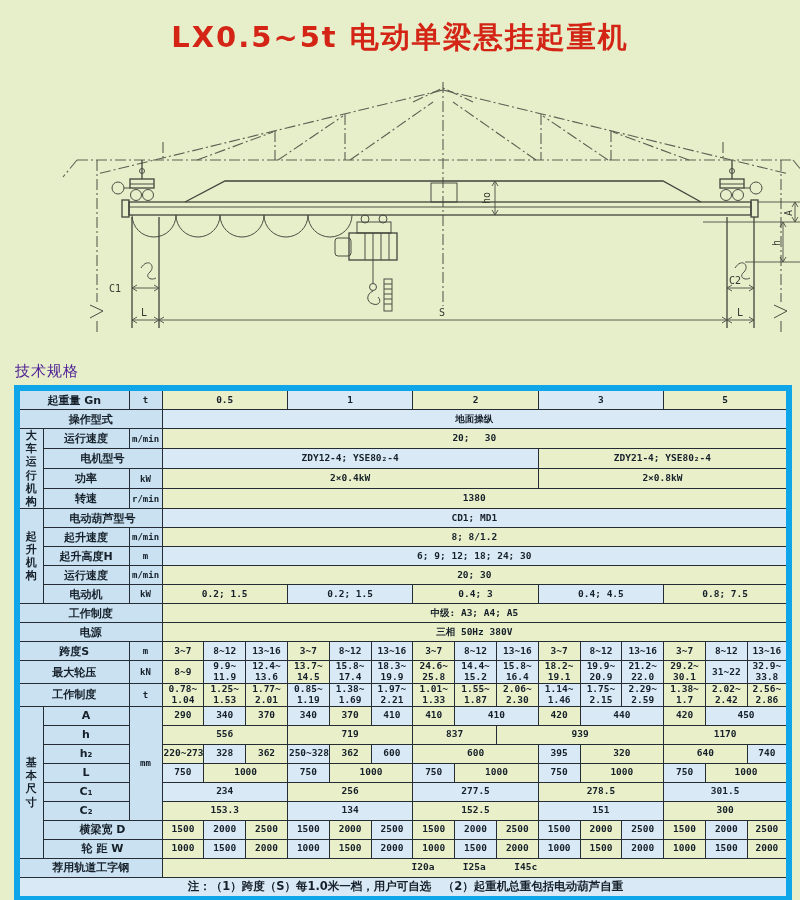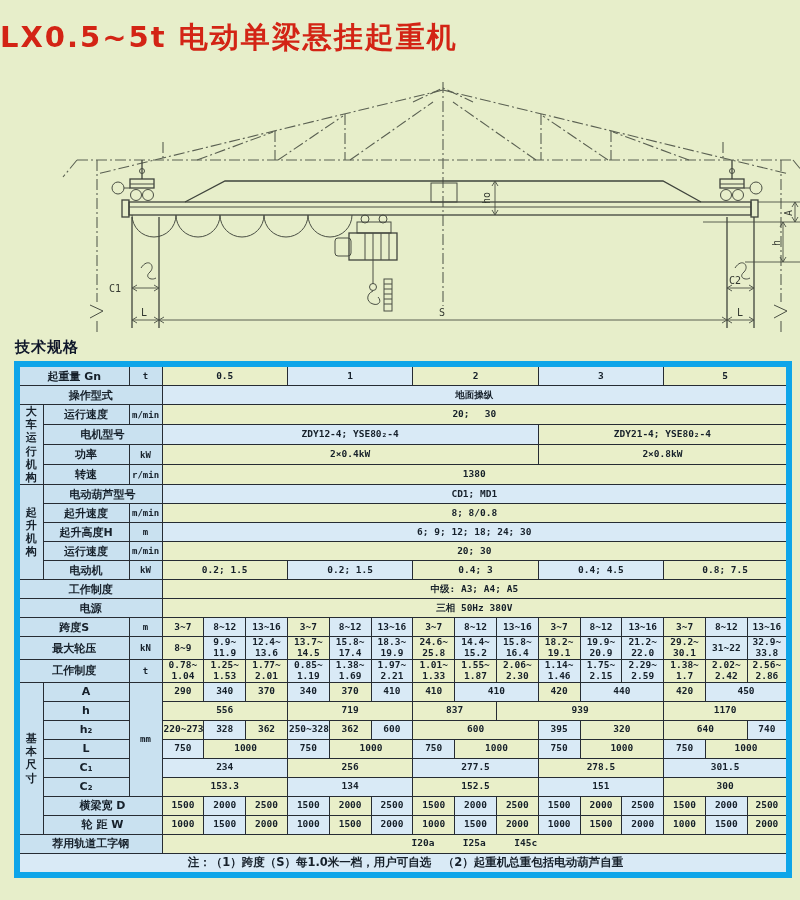--- a/index.html
+++ b/index.html
@@ -2,32 +2,32 @@
 <html><head>
 <meta charset="utf-8">
 <style>
   html,body{margin:0;padding:0;}
   body{
     width:800px;height:900px;overflow:hidden;position:relative;
     background:#e7eeca;
     font-family:"DejaVu Sans",sans-serif;
   }
   .title{
-    padding-top:18px;height:58px;
+    text-align:center;padding-top:18px;height:58px;
     font-size:29px;font-weight:bold;color:#d32415;letter-spacing:2px;
   }
   .drawing-wrap{width:800px;height:262px;padding-left:35px;}
   .dd{fill:none;stroke:#5a6052;stroke-width:1.1;stroke-dasharray:11 3 2 3;}
   .sl{fill:none;stroke:#3f443c;stroke-width:1.3;}
   .sl2{fill:none;stroke:#4a4f44;stroke-width:1;}
   .dim{fill:none;stroke:#4a4f44;stroke-width:0.9;}
   text.dlb{fill:#333830;font-family:"DejaVu Sans Mono",monospace;font-size:10px;}
   .section-heading{
-    color:#0f172a;font-weight:bold;font-size:15px;
-    margin:0 0 4px 15px;letter-spacing:1px;
+    color:#4c1d95;font-weight:normal;font-size:15px;
+    margin:24px 0 4px 15px;letter-spacing:1px;
   }
   table.spec{
     border-collapse:collapse;table-layout:fixed;width:772px;
     margin-left:14px;border:6px solid #0ea5e9;
   }
   table.spec td{
     border:1px solid #262c33;text-align:center;vertical-align:middle;
     padding:0 1px;overflow:hidden;height:18px;color:#16202a;
   }
   td.grp,td.lbl,td.unit{background:#c9e1f0;font-weight:bold;}
@@ -223,21 +223,21 @@
       </tr>
       <tr>
         <td class="grp" rowspan="5">起升
 机构</td>
         <td class="lbl" colspan="2">电动葫芦型号</td>
         <td class="data cb" colspan="15">CD1;  MD1</td>
       </tr>
       <tr>
         <td class="lbl" colspan="1">起升速度</td>
         <td class="unit">m/min</td>
-        <td class="data cg" colspan="15">8;  8/0.8</td>
+        <td class="data cg" colspan="15">8;  8/1.2</td>
       </tr>
       <tr>
         <td class="lbl" colspan="1">起升高度H</td>
         <td class="unit">m</td>
         <td class="data cb" colspan="15">6;  9;  12;  18;  24;  30</td>
       </tr>
       <tr>
         <td class="lbl" colspan="1">运行速度</td>
         <td class="unit">m/min</td>
         <td class="data cg" colspan="15">20;  30</td>

